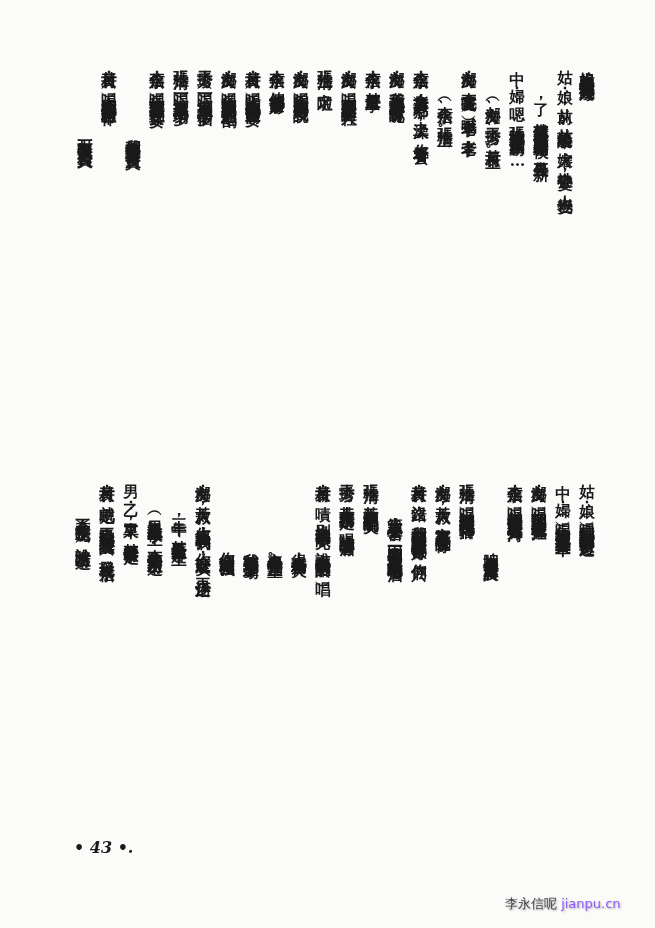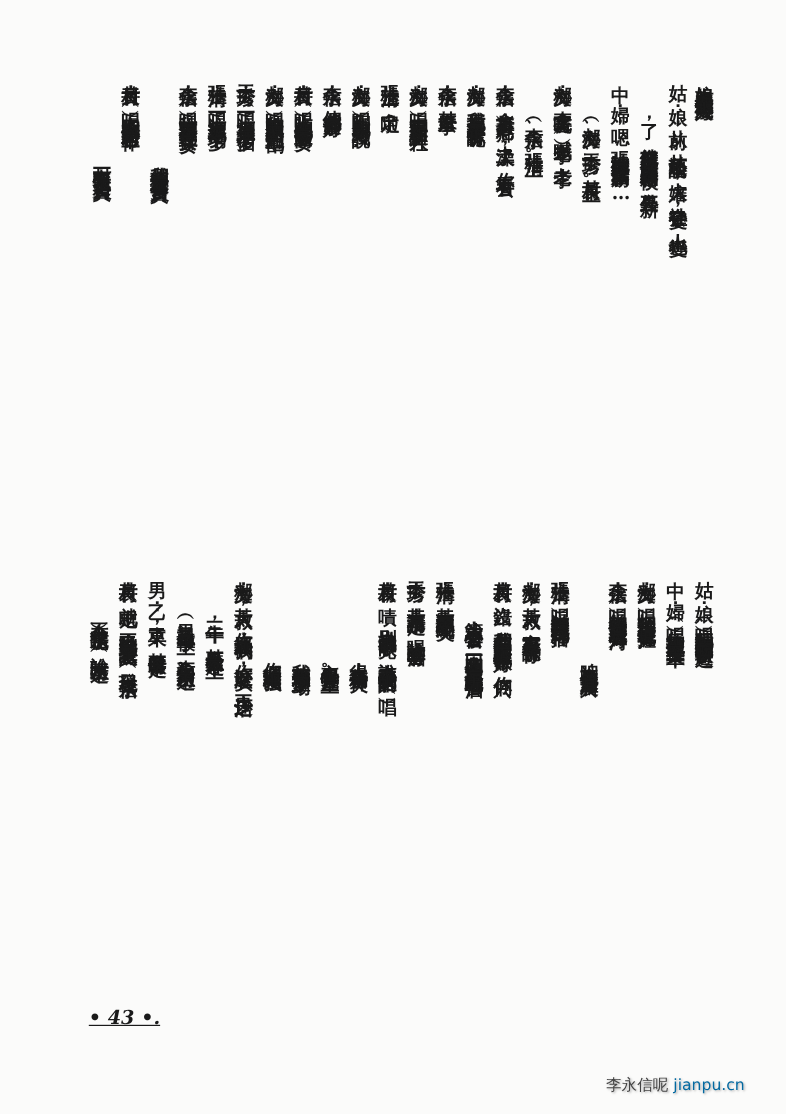--- a/index.html
+++ b/index.html
@@ -8,27 +8,26 @@
     font-family: "DejaVu Serif", "Liberation Serif", serif; color: #1a1a1a;
   }
   .col {
     position: absolute; writing-mode: vertical-rl; text-orientation: upright;
     font-size: 15.5px; line-height: 18px; letter-spacing: 1.5px; white-space: nowrap;
     font-weight: bold;
   }
   .page-num {
     position: absolute; left: 74px; top: 838px; font-size: 16px; font-style: italic; font-weight: bold;
     font-family: "DejaVu Serif", serif;
-    text-decoration: underline;
   }
   .watermark {
     position: absolute; left: 505px; top: 895px; font-size: 13px; color: #444;
     font-family: "DejaVu Sans", sans-serif; text-shadow: 1px 1px 2px #aaa;
   }
-  .watermark .url { color: #0369a1; }
+  .watermark .url { color: #8b5cf6; }
 </style>
 </head>
 <body>
 
 <div>
   <div id="top-block">
       <div class="col" style="left: 578px; top: 58px;">娘上趕着願意找個殘廢人！</div>
       <div class="col" style="left: 556px; top: 58px;">姑　娘：从前，从前还說啥！大嬸，社会變了，人也變</div>
       <div class="col" style="left: 532px; top: 58px;">　　了，就像解放後头一回上身的新棉襖：裏外三新！</div>
       <div class="col" style="left: 508px; top: 58px;">中　婦：嗯，張桂清她爹可还是舊腦筋……</div>

